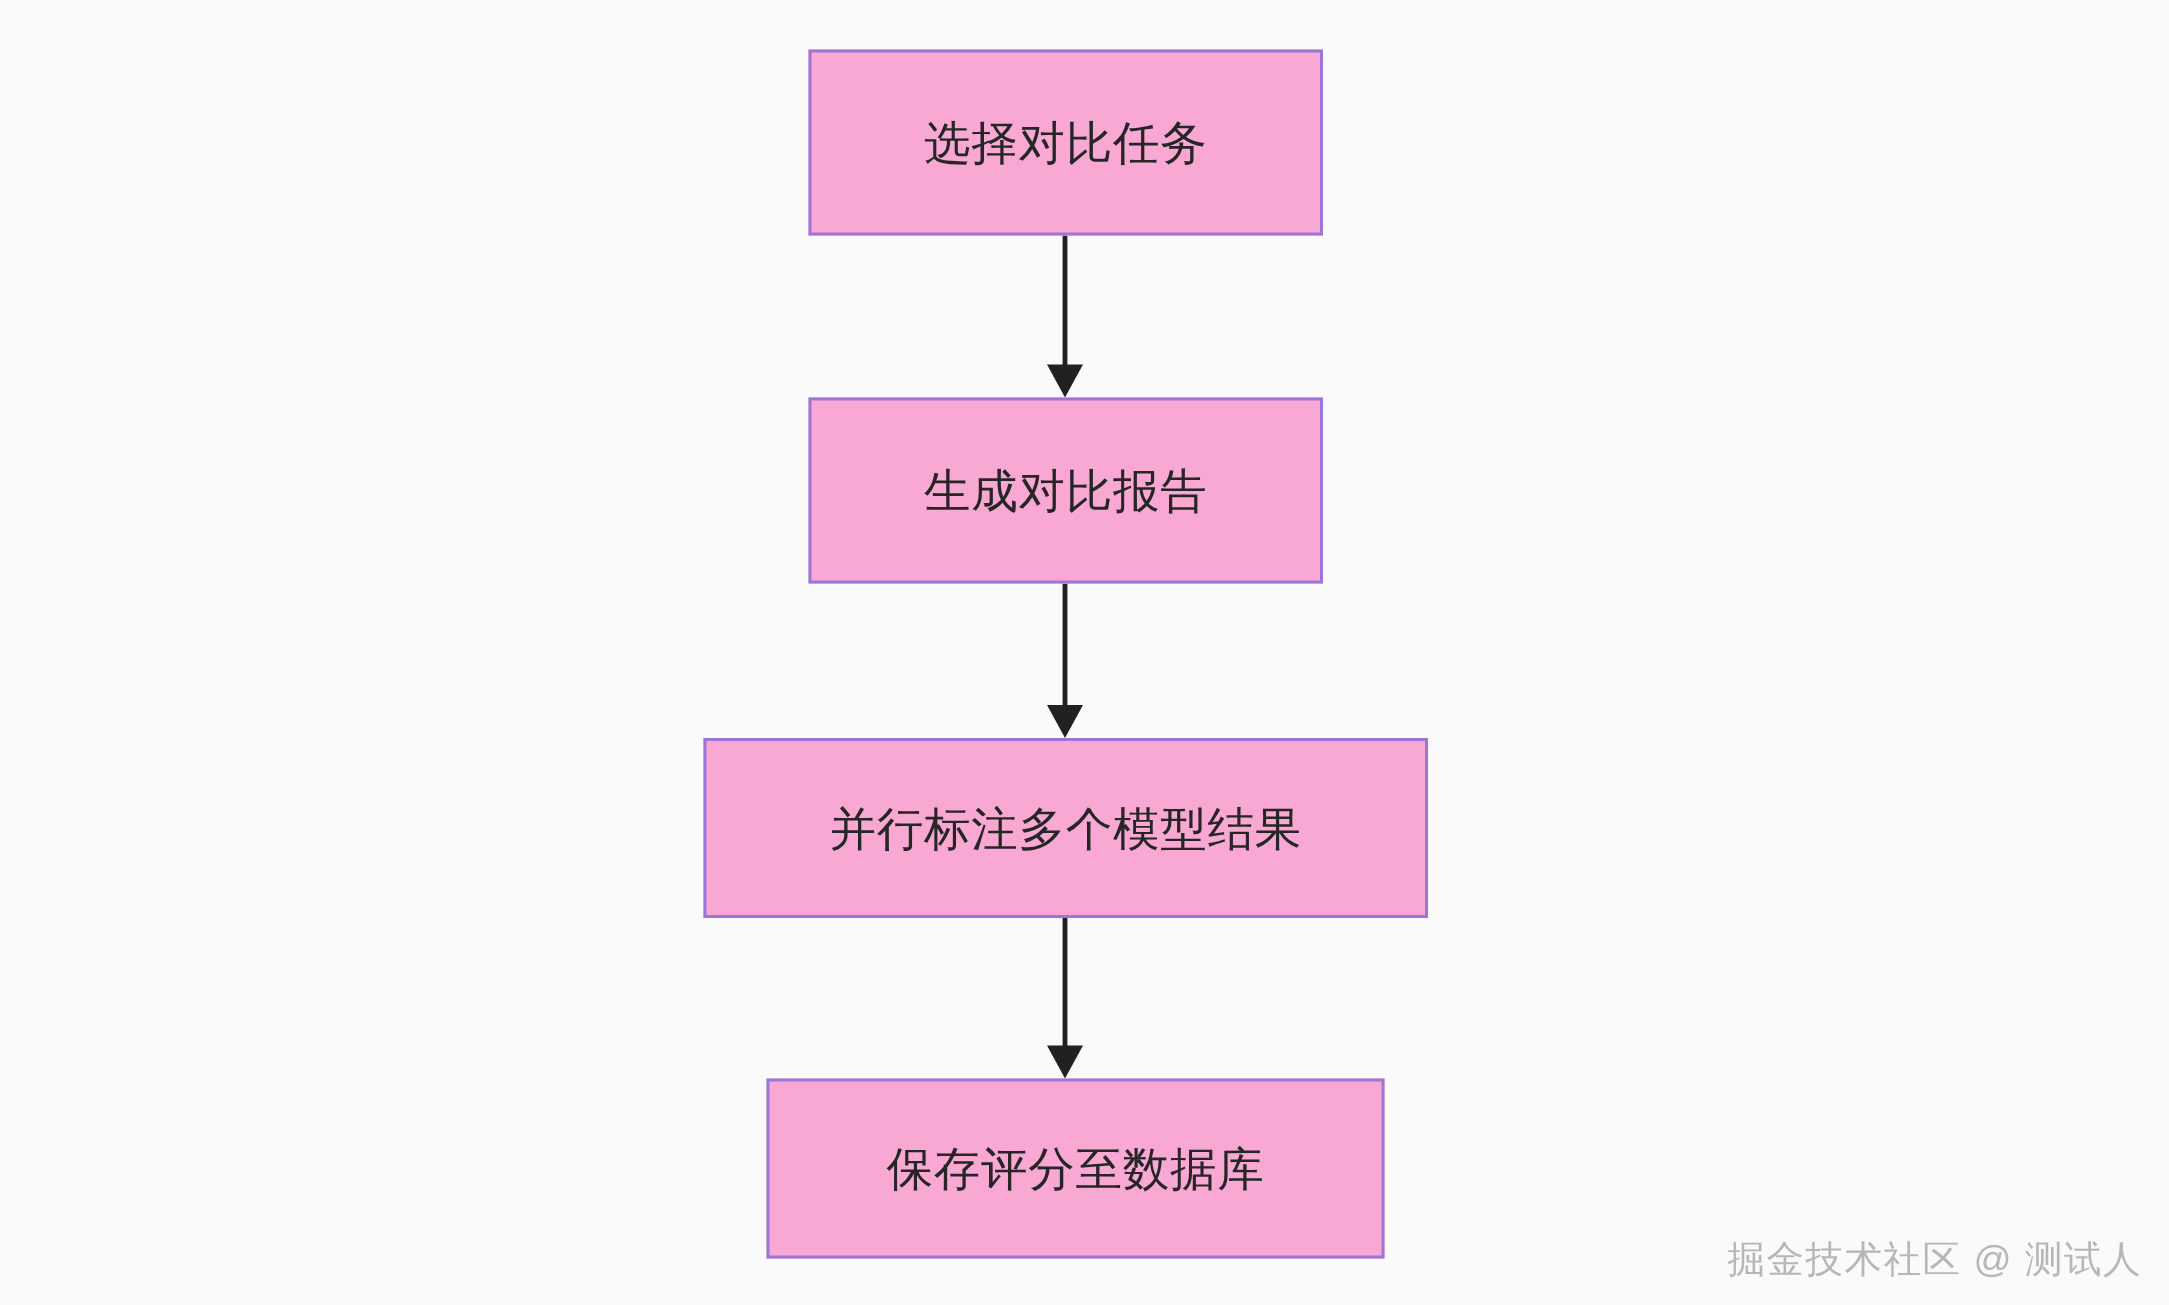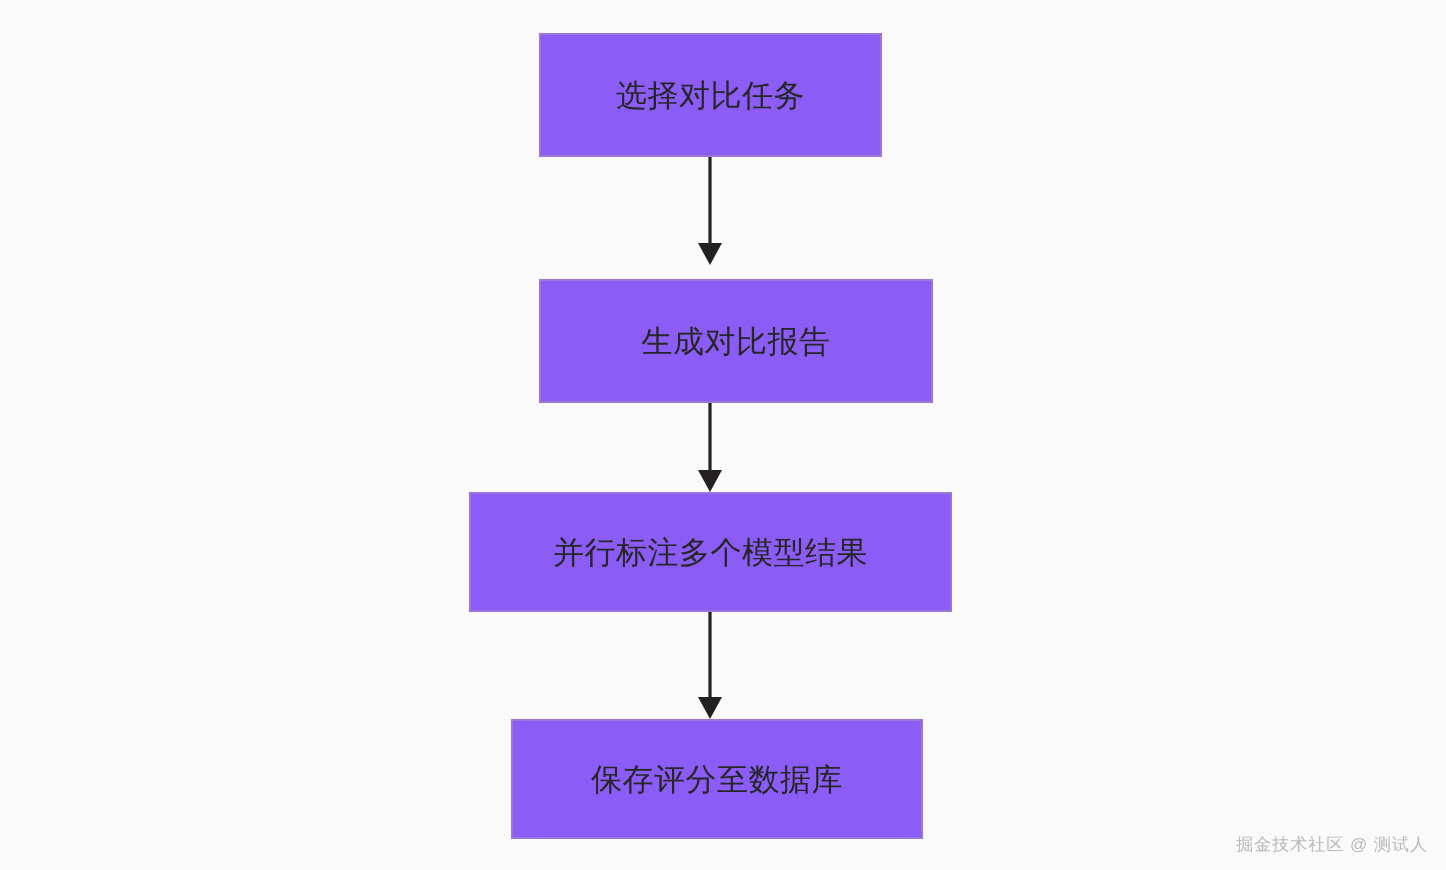--- a/index.html
+++ b/index.html
@@ -17,37 +17,37 @@
   #flow-canvas {
     position: absolute;
     left: 0;
     top: 0;
     width: 1446px;
     height: 870px;
   }
   .node {
     position: absolute;
     box-sizing: border-box;
-    background: #8b5cf6;
+    background: #f9a8d4;
     border: 2px solid #9a77d6;
     display: flex;
     align-items: center;
     justify-content: center;
   }
   .node-label {
     color: #262626;
     font-size: 31px;
     line-height: 1;
     letter-spacing: 0.5px;
     white-space: nowrap;
     font-weight: 400;
   }
   
   #node-1 { left: 539px; top: 33px;  width: 343px; height: 124px; }
-  #node-2 { left: 539px; top: 265px; width: 394px; height: 124px; margin-top: 14px; }
+  #node-2 { left: 539px; top: 265px; width: 343px; height: 124px; }
   #node-3 { left: 469px; top: 492px; width: 483px; height: 120px; }
   #node-4 { left: 511px; top: 719px; width: 412px; height: 120px; }
 
   .connector {
     position: absolute;
     left: 0;
     top: 0;
     width: 1446px;
     height: 870px;
     pointer-events: none;
@@ -58,21 +58,21 @@
     fill: none;
   }
   .conn-head {
     fill: #23211f;
   }
   #watermark {
     position: absolute;
     right: 18px;
     bottom: 14px;
     color: #b7b6b8;
-    font-size: 17px;
+    font-size: 25px;
     letter-spacing: 1px;
     white-space: nowrap;
     user-select: none;
   }
 </style>
 </head>
 <body>
 
 <div id="flow-canvas">
 

